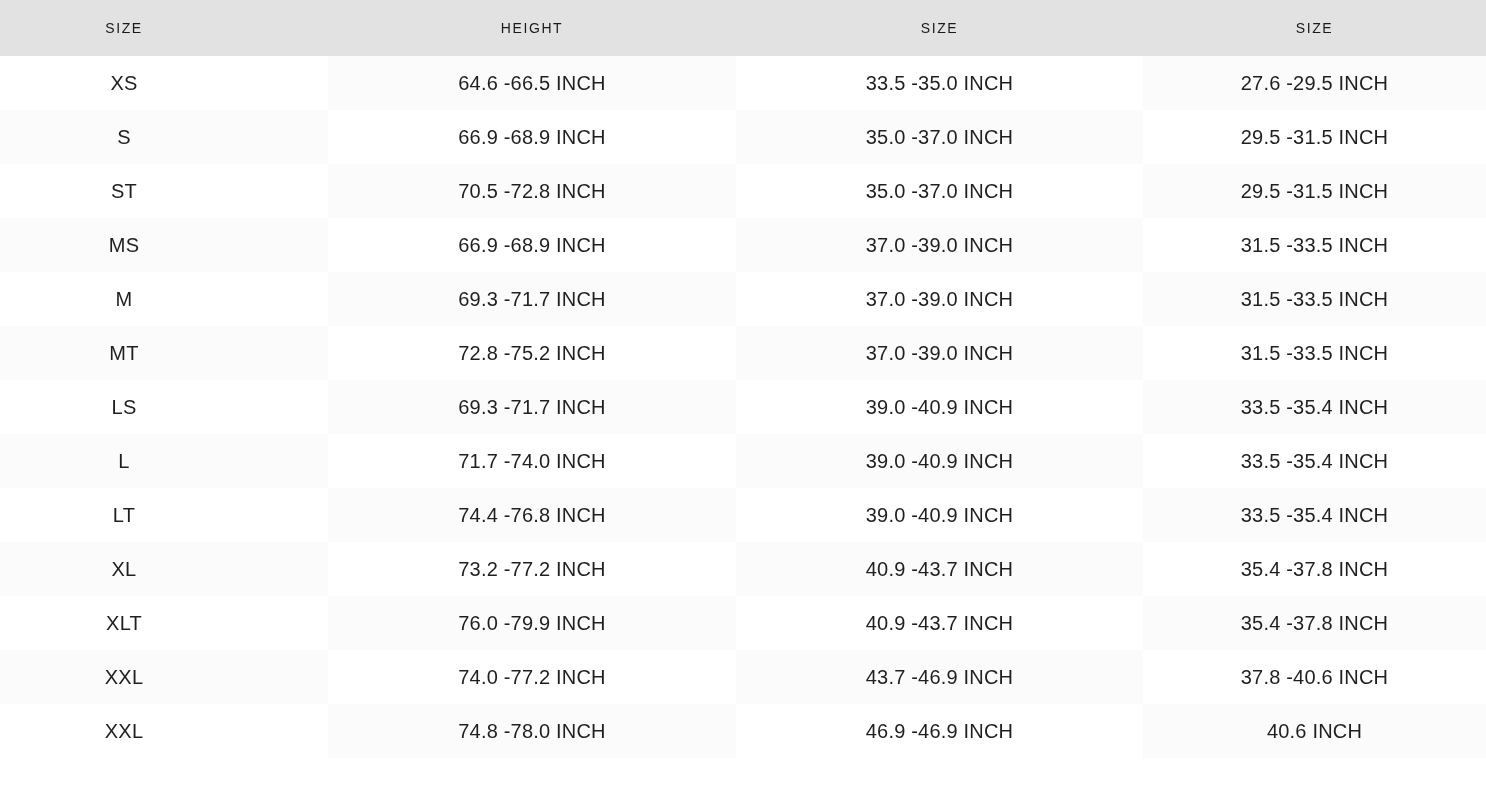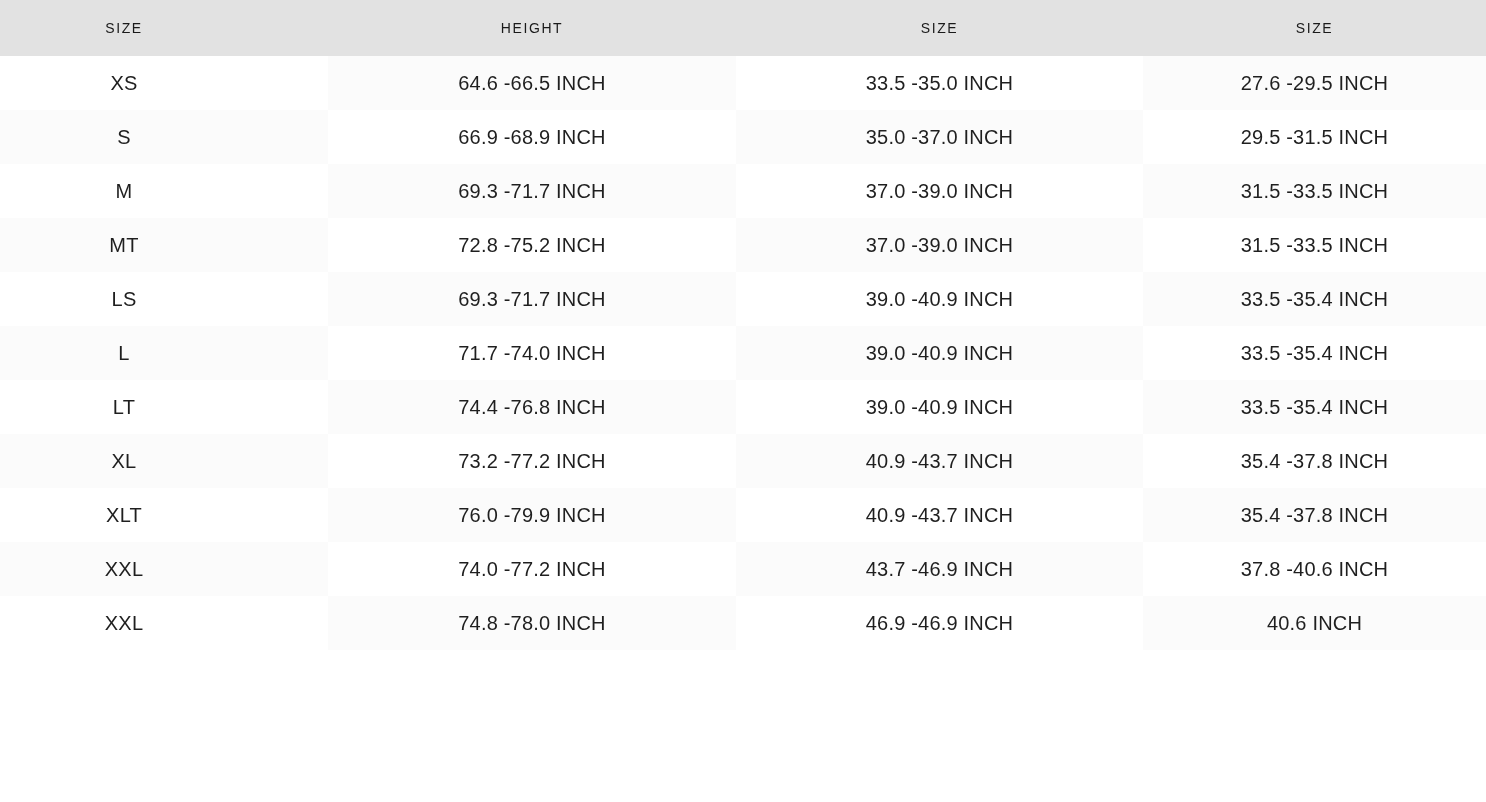--- a/index.html
+++ b/index.html
@@ -97,20 +97,32 @@
           <td class="col-chest">33.5 -35.0 INCH</td>
           <td class="col-waist">27.6 -29.5 INCH</td>
         </tr>
         <tr>
           <td class="col-size">S</td>
           <td class="col-height">66.9 -68.9 INCH</td>
           <td class="col-chest">35.0 -37.0 INCH</td>
           <td class="col-waist">29.5 -31.5 INCH</td>
         </tr>
         <tr>
+          <td class="col-size">ST</td>
+          <td class="col-height">70.5 -72.8 INCH</td>
+          <td class="col-chest">35.0 -37.0 INCH</td>
+          <td class="col-waist">29.5 -31.5 INCH</td>
+        </tr>
+        <tr>
+          <td class="col-size">MS</td>
+          <td class="col-height">66.9 -68.9 INCH</td>
+          <td class="col-chest">37.0 -39.0 INCH</td>
+          <td class="col-waist">31.5 -33.5 INCH</td>
+        </tr>
+        <tr>
           <td class="col-size">M</td>
           <td class="col-height">69.3 -71.7 INCH</td>
           <td class="col-chest">37.0 -39.0 INCH</td>
           <td class="col-waist">31.5 -33.5 INCH</td>
         </tr>
         <tr>
           <td class="col-size">MT</td>
           <td class="col-height">72.8 -75.2 INCH</td>
           <td class="col-chest">37.0 -39.0 INCH</td>
           <td class="col-waist">31.5 -33.5 INCH</td>

